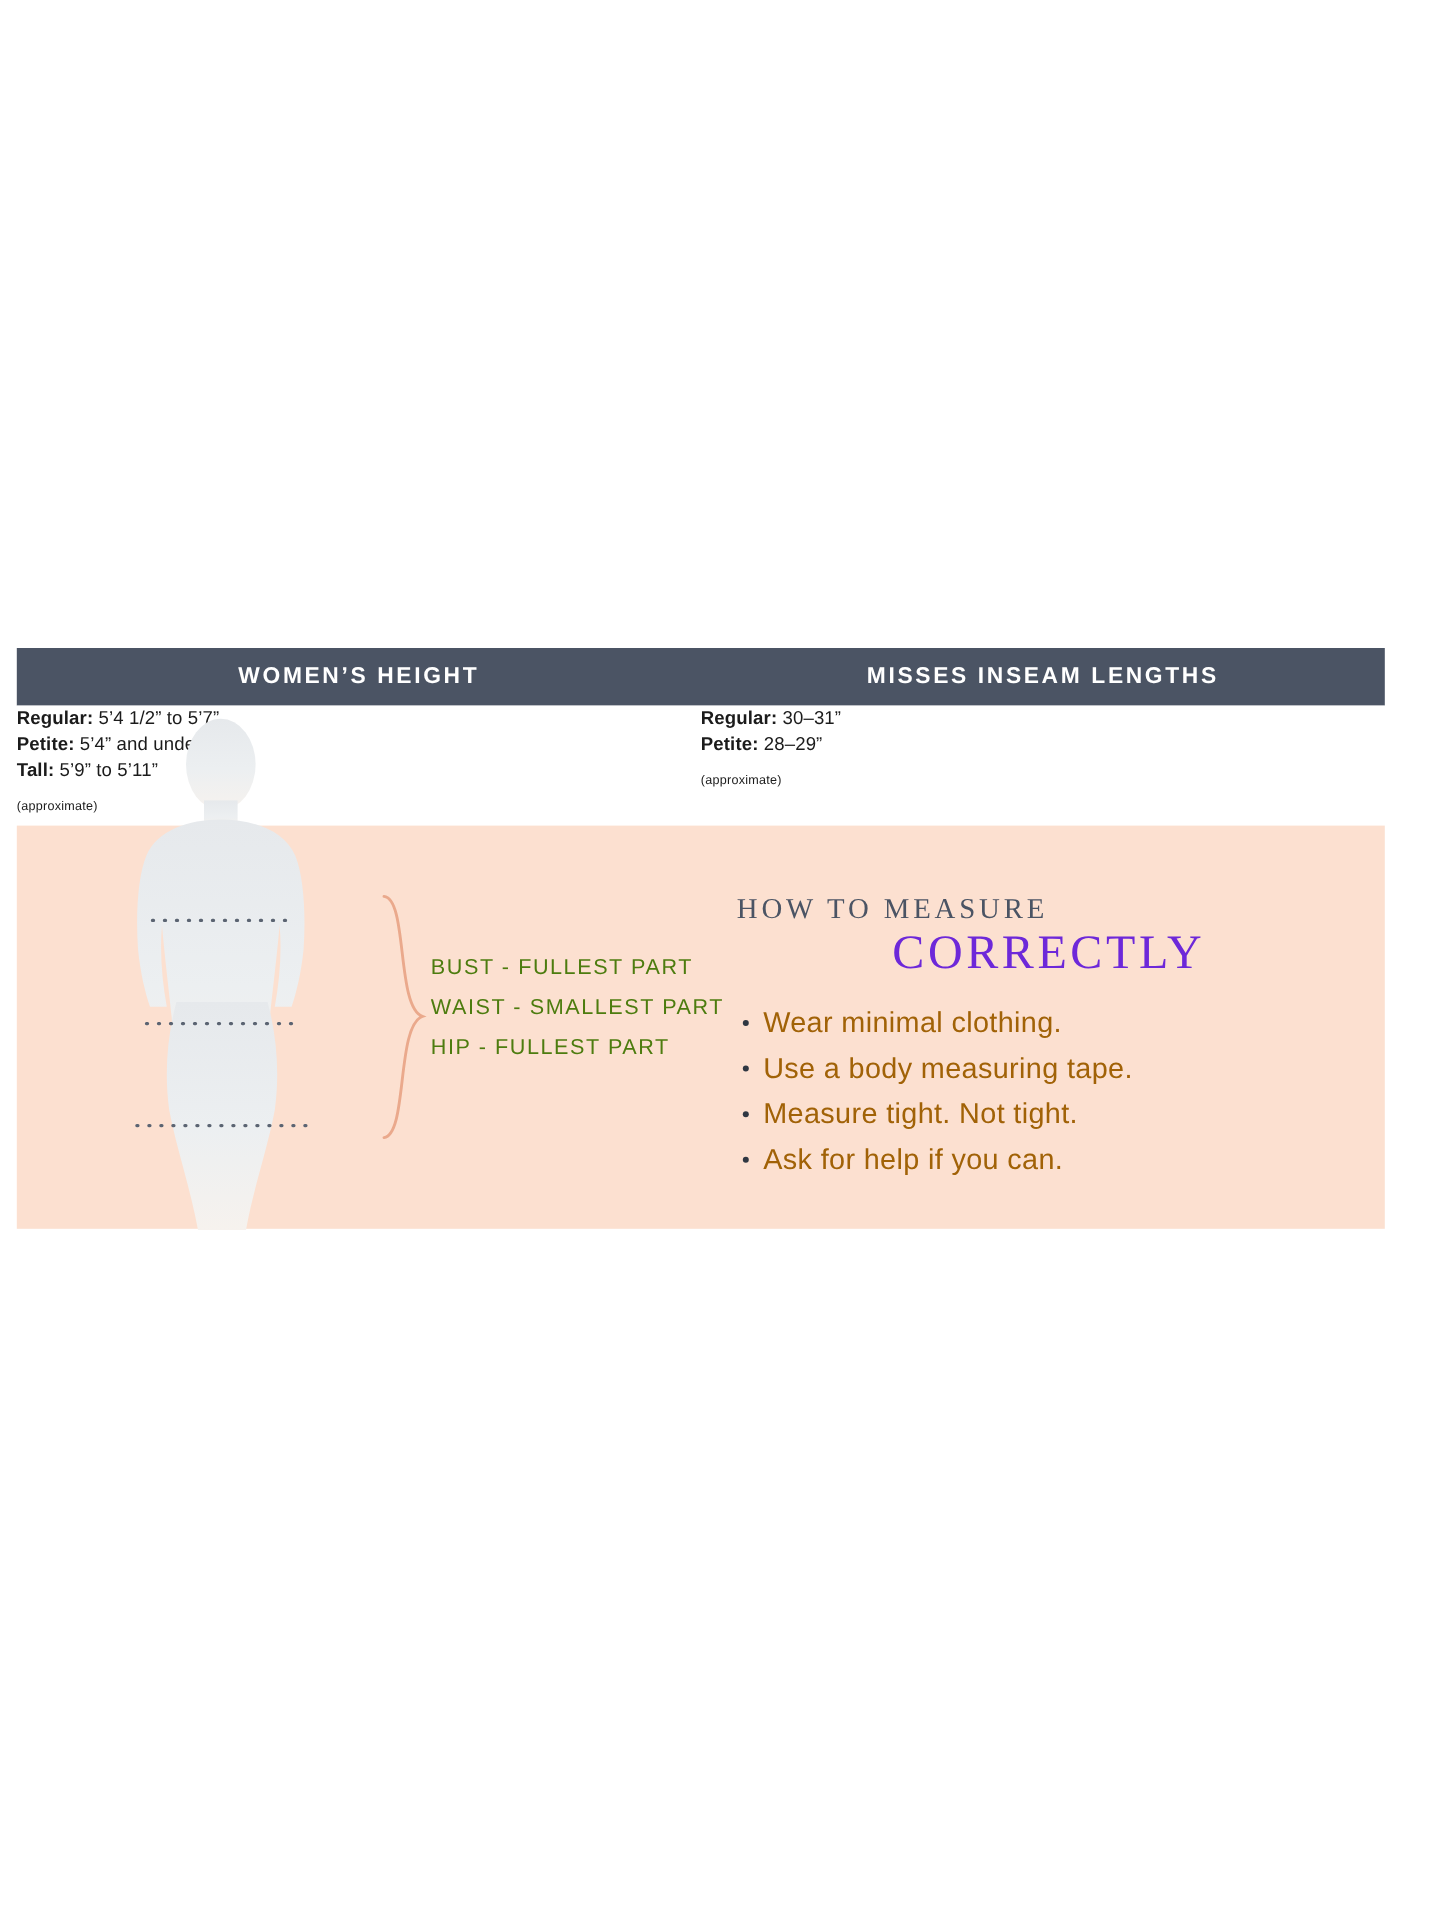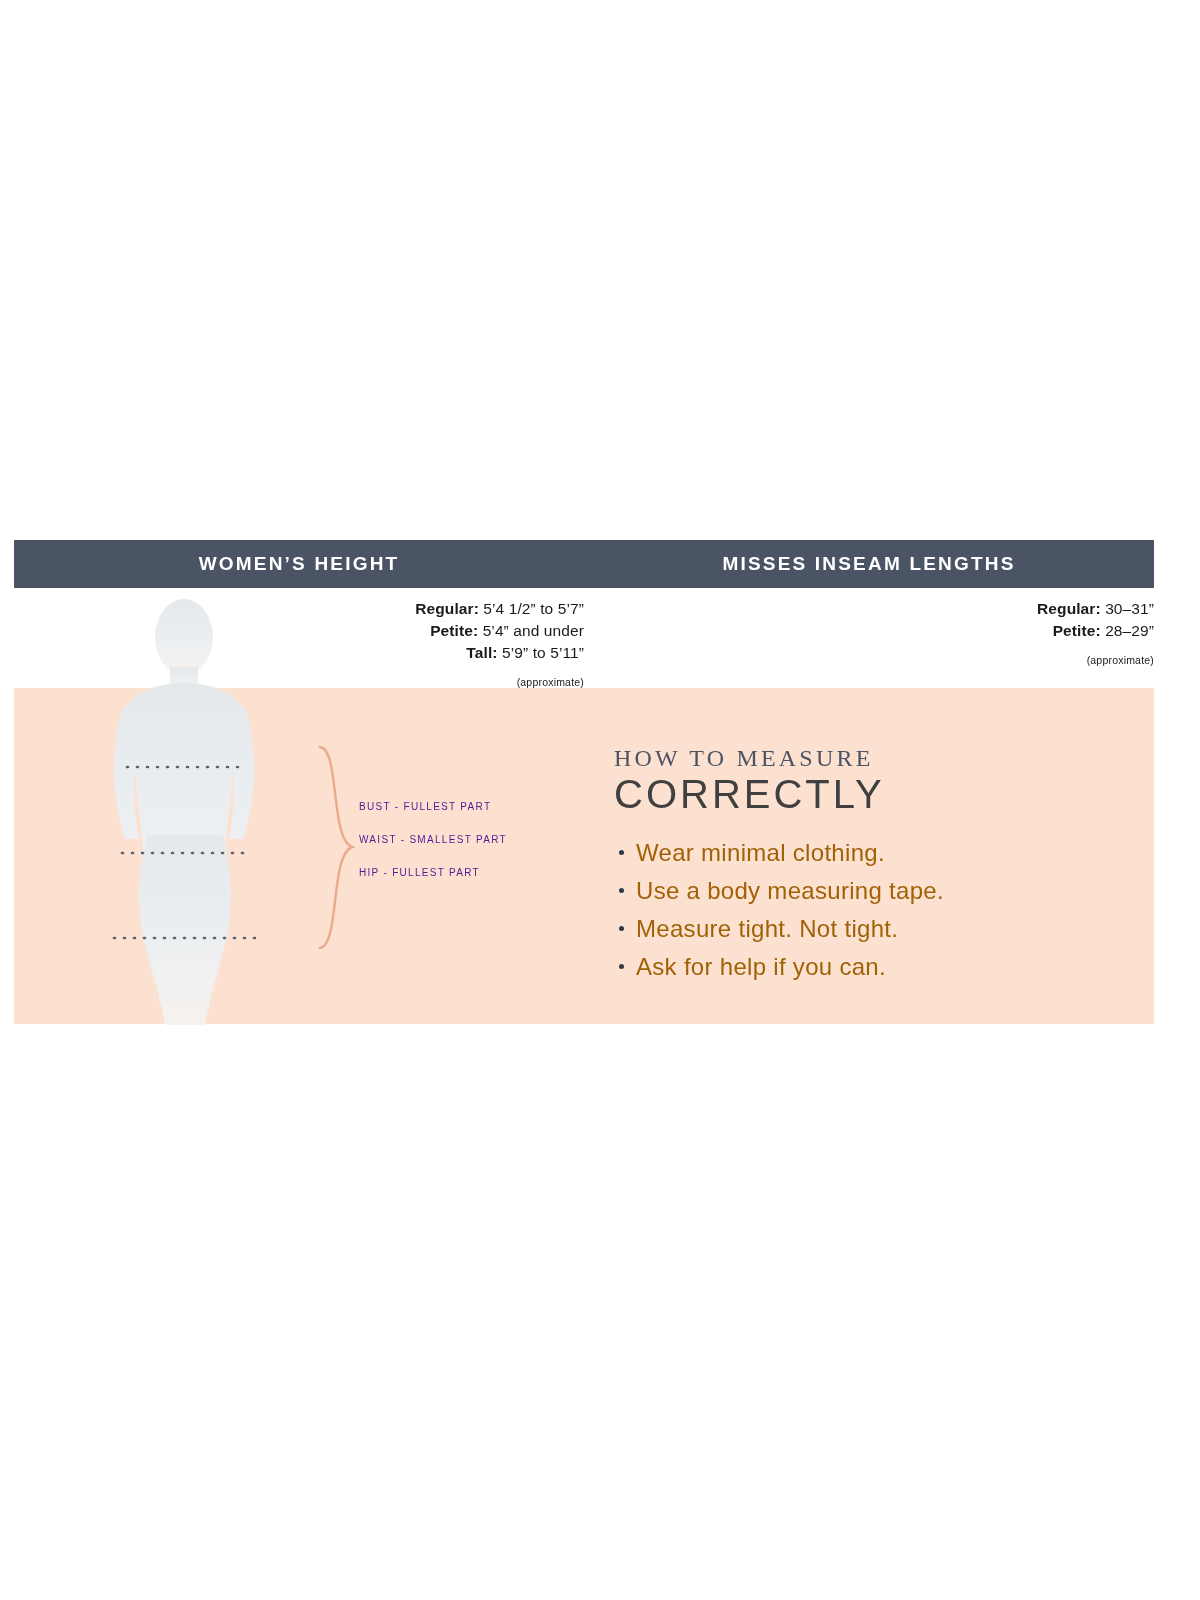--- a/index.html
+++ b/index.html
@@ -54,22 +54,21 @@
     position: absolute;
     left: 0;
     top: 48px;
     width: 1140px;
     height: 100px;
     background: #ffffff;
     display: flex;
   }
   .info-col {
     width: 570px;
-    text-align: right;
-    padding-top: 10px;
+    text-align: left;
     box-sizing: border-box;
   }
   .info-line {
     font-size: 15.5px;
     color: #1b1b1b;
     line-height: 22px;
     letter-spacing: 0.1px;
   }
   .info-line b { font-weight: bold; }
   .approx {
@@ -99,22 +98,22 @@
   }
 
   
   .measure-labels {
     position: absolute;
     left: 345px;
     top: 250px;
     width: 260px;
   }
   .measure-label {
-    font-size: 10px;
-    color: #4c1d95;
+    font-size: 18px;
+    color: #4d7c0f;
     letter-spacing: 1.3px;
     line-height: 33px;
     white-space: nowrap;
   }
 
   
   .brace {
     position: absolute;
     left: 300px;
     top: 205px;
@@ -130,26 +129,27 @@
     width: 520px;
   }
   .howto-kicker {
     font-family: "Liberation Serif", serif;
     font-size: 24px;
     letter-spacing: 3.2px;
     color: #4b5464;
     line-height: 26px;
   }
   .howto-title {
-    font-family: Liberation Sans, sans-serif;
+    font-family: Liberation Serif, serif;
     font-size: 40px;
     letter-spacing: 3px;
-    color: #404040;
+    color: #6d28d9;
     line-height: 44px;
     margin-top: 1px;
+    text-align: center;
   }
   .howto-list {
     margin: 22px 0 0 0;
     padding: 0 0 0 22px;
     list-style: none;
   }
   .howto-list li {
     position: relative;
     font-size: 24px;
     color: #a16207;

